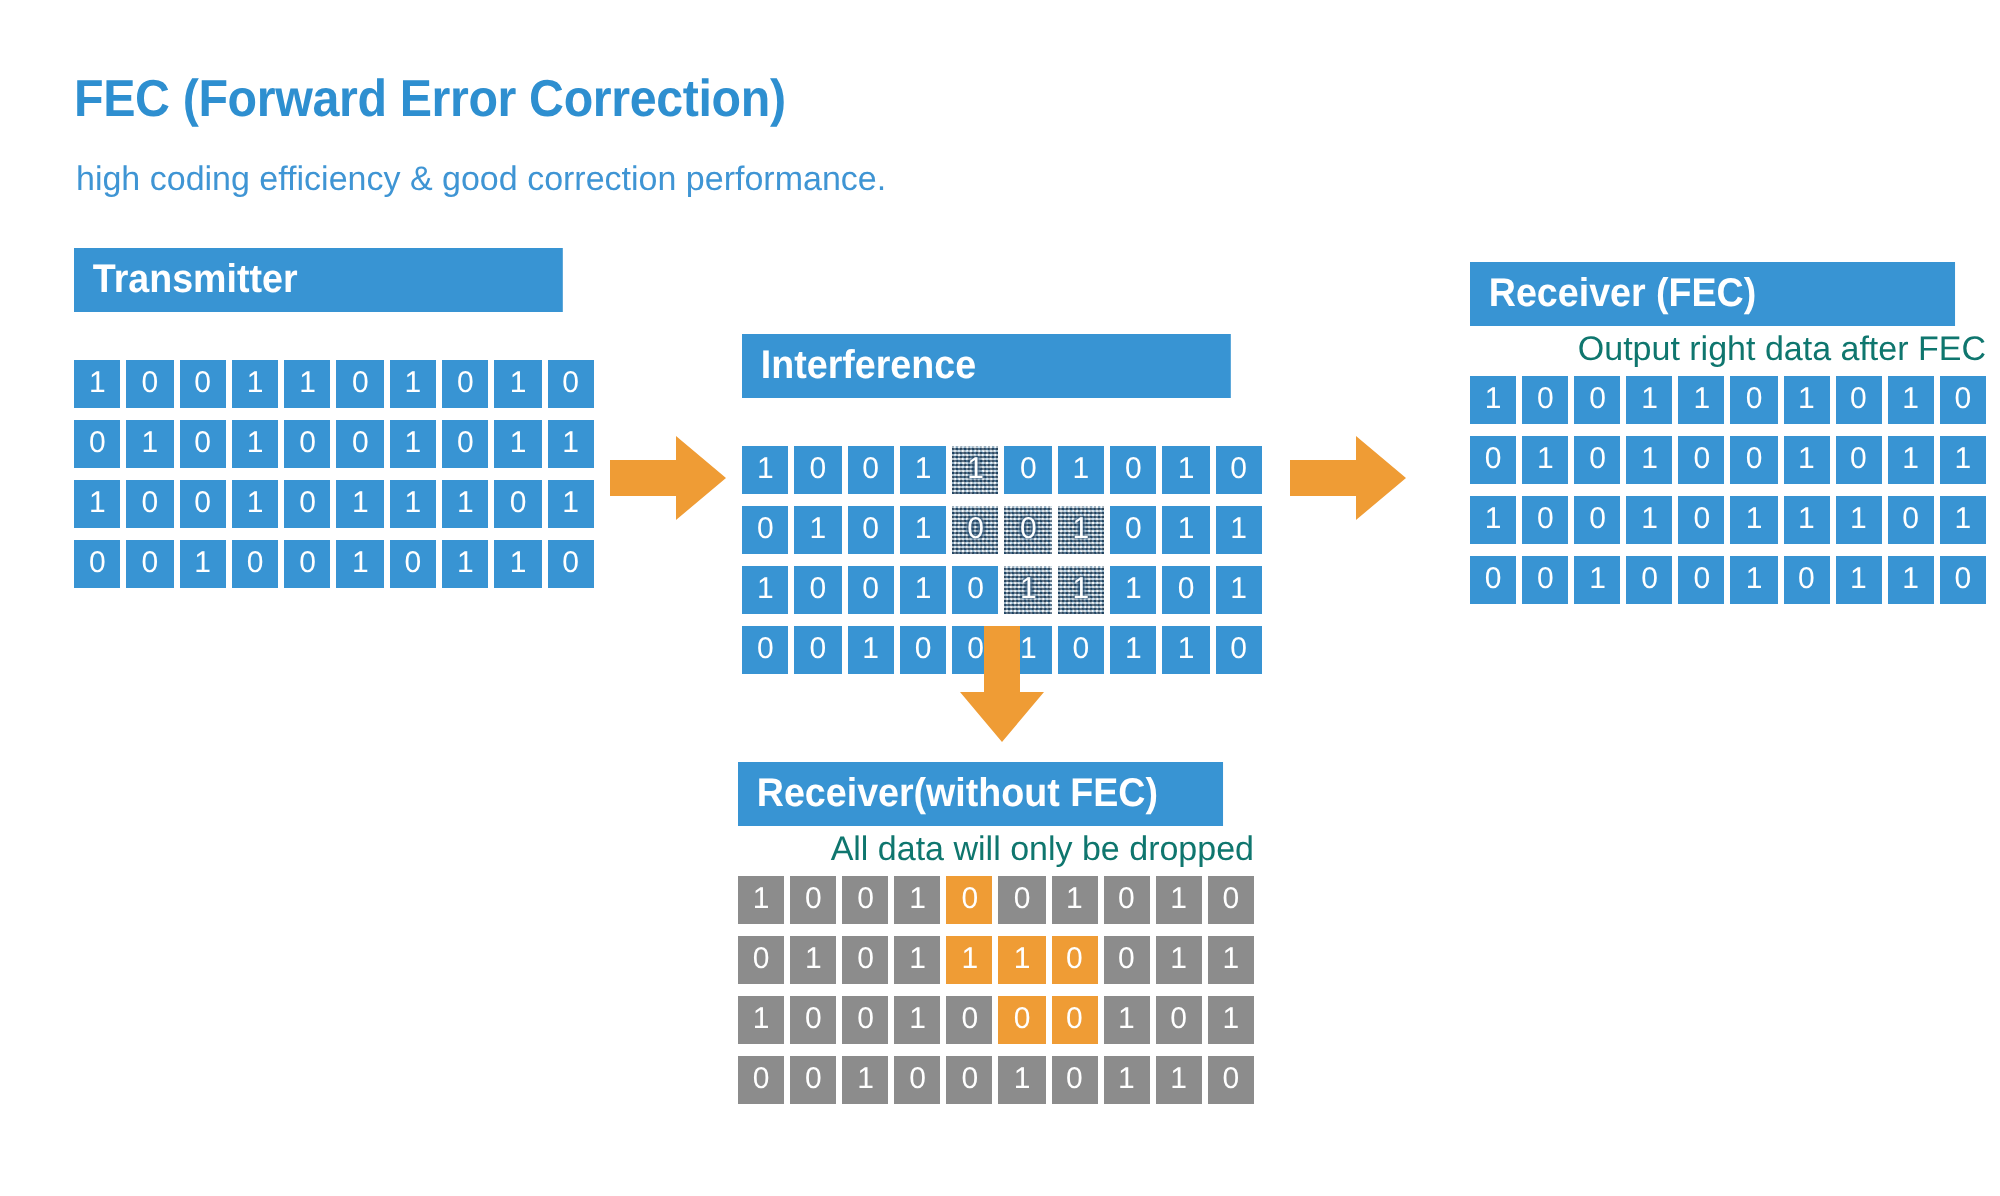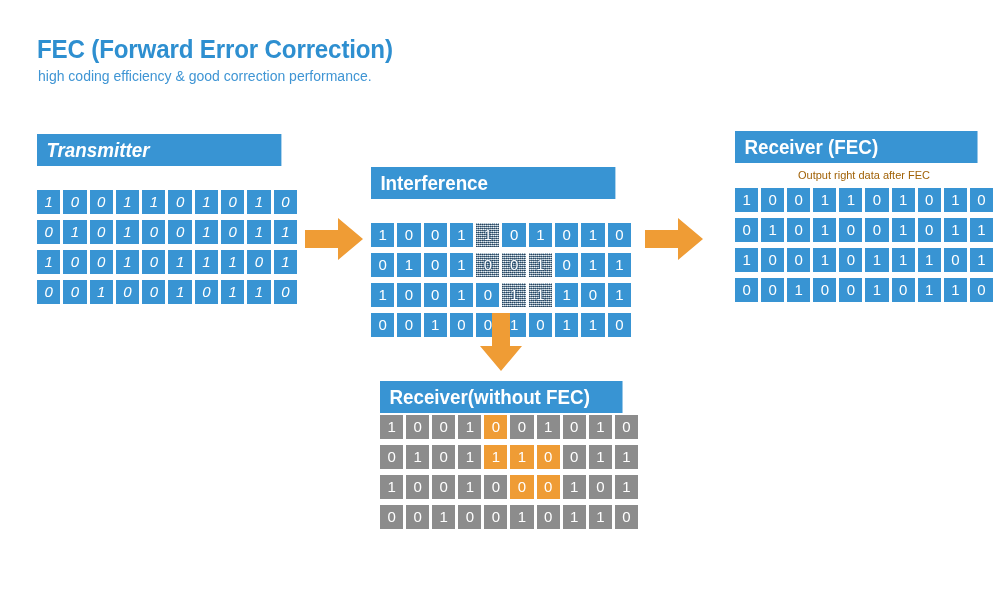--- a/index.html
+++ b/index.html
@@ -27,22 +27,22 @@
     font-size: 26px;
     letter-spacing: -0.2px;
     color: #2e8fd0;
     white-space: nowrap;
     transform: scaleX(0.93);
     transform-origin: left center;
   }
   #page-subtitle {
     position: absolute;
     left: 38px;
-    top: 68px;
-    font-size: 14px;
+    top: 80px;
+    font-size: 17px;
     color: #3f95d4;
     white-space: nowrap;
   }
 
   
   .panel {
     position: absolute;
   }
   .panel-header {
     height: 32px;
@@ -53,23 +53,23 @@
     font-size: 20px;
     line-height: 32px;
     padding-left: 10px;
     box-sizing: border-box;
     white-space: nowrap;
     overflow: hidden;
     transform: scaleX(0.94);
     transform-origin: left center;
   }
   .panel-note {
-    color: #a16207;
-    font-size: 11px;
-    text-align: center;
+    color: #0f766e;
+    font-size: 17px;
+    text-align: right;
     line-height: 22px;
     height: 22px;
     white-space: nowrap;
     margin-top: 1px;
   }
 
   
   .bit-grid {
     display: flex;
     flex-direction: column;
@@ -134,21 +134,21 @@
   }
   .arrow svg { display: block; }
 </style>
 </head>
 <body>
 
 <div id="page-title">FEC (Forward Error Correction)</div>
 
 <div id="page-subtitle">high coding efficiency &amp; good correction performance.</div>
 
-<div class="panel" style="left:37px; top:134px; width:260px;font-style:italic;">
+<div class="panel" style="left:37px; top:124px; width:260px;">
   <div class="panel-header">Transmitter</div>
   <div class="bit-grid" style="margin-top:24px;">
       <div class="bit-row">
         <div class="bit-cell blue"><span>1</span></div>
         <div class="bit-cell blue"><span>0</span></div>
         <div class="bit-cell blue"><span>0</span></div>
         <div class="bit-cell blue"><span>1</span></div>
         <div class="bit-cell blue"><span>1</span></div>
         <div class="bit-cell blue"><span>0</span></div>
         <div class="bit-cell blue"><span>1</span></div>
@@ -315,22 +315,23 @@
         <div class="bit-cell blue"><span>0</span></div>
         <div class="bit-cell blue"><span>1</span></div>
         <div class="bit-cell blue"><span>0</span></div>
         <div class="bit-cell blue"><span>1</span></div>
         <div class="bit-cell blue"><span>1</span></div>
         <div class="bit-cell blue"><span>0</span></div>
       </div>
     </div>
 </div>
 
-<div class="panel" style="left:380px; top:381px; width:258px;">
+<div class="panel" style="left:369px; top:381px; width:258px;">
   <div class="panel-header">Receiver(without FEC)</div>
+  <div class="panel-note">All data will only be dropped</div>
   <div class="bit-grid" style="margin-top:2px;">
       <div class="bit-row">
         <div class="bit-cell gray"><span>1</span></div>
         <div class="bit-cell gray"><span>0</span></div>
         <div class="bit-cell gray"><span>0</span></div>
         <div class="bit-cell gray"><span>1</span></div>
         <div class="bit-cell orange"><span>0</span></div>
         <div class="bit-cell gray"><span>0</span></div>
         <div class="bit-cell gray"><span>1</span></div>
         <div class="bit-cell gray"><span>0</span></div>

